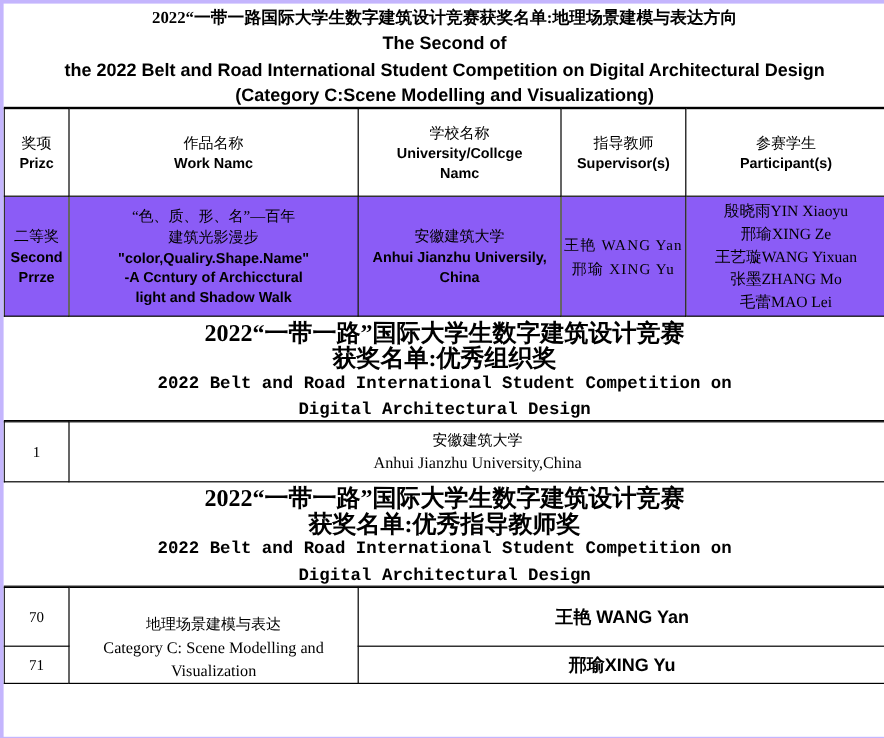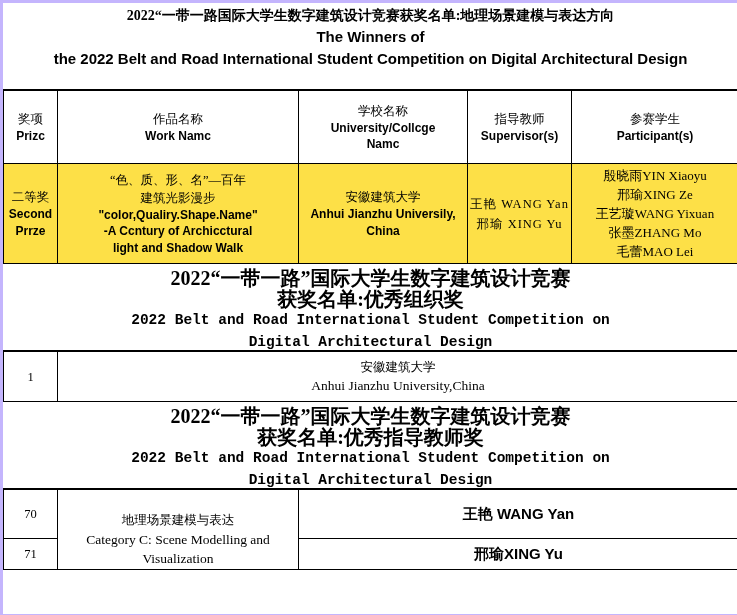--- a/index.html
+++ b/index.html
@@ -11,21 +11,21 @@
   
   .hdr { height:87px; border-bottom:1px solid #000; text-align:center; padding-top:3px; box-sizing:border-box; }
   .h1 { font-family:"Liberation Serif", serif; font-weight:bold; font-size:14px; line-height:20px; }
   .h2 { font-family:"Liberation Sans", sans-serif; font-weight:bold; font-size:15px; line-height:21.5px; }
   
   table.t { width:100%; border-collapse:collapse; table-layout:fixed; }
   table.t td { border:1px solid #000; text-align:center; vertical-align:middle; padding:1px 2px; overflow:hidden; }
   
   .thr td { height:70px; }
   .datarow td { height:97px; }
-  .hl { background:#fde047; }
+  .hl { background:#8b5cf6; }
   .cnk { font-family:"Liberation Serif", serif; font-size:12.5px; line-height:18px; }
   .ens { font-family:"Liberation Sans", sans-serif; font-weight:600; font-size:12px; line-height:16.5px; }
   .serif-sm { font-family:"Liberation Serif", serif; font-size:12.5px; line-height:18px; }
   .sup-line { font-family:"Liberation Serif", serif; font-size:12.5px; line-height:20px; letter-spacing:1px; }
   .part-line { font-family:"Liberation Serif", serif; font-size:13px; line-height:19px; }
   
   .titlecell { height:87px; border-bottom:1px solid #000; text-align:center; padding-top:4px; box-sizing:border-box; }
   .tc-cn { font-family:"Liberation Serif", serif; font-weight:bold; font-size:20px; line-height:21px; }
   .tc-en { font-family:"Liberation Mono","DejaVu Sans Mono", monospace; font-weight:600; font-size:14.5px; line-height:21.5px; }
   
@@ -39,22 +39,23 @@
   .cat-cn { font-family:"Liberation Serif", serif; font-size:12.5px; line-height:19px;margin-top:20px; }
   .cat-en { font-family:"Liberation Serif", serif; font-size:13.5px; line-height:19px; }
 </style>
 </head>
 <body>
 
 <div class="sheet">
 
   <div class="hdr">
     <div class="h1">2022“一带一路国际大学生数字建筑设计竞赛获奖名单:地理场景建模与表达方向</div>
-    <div class="h2">The Winners of</div>
+    <div class="h2">The Second of</div>
     <div class="h2">the 2022 Belt and Road International Student Competition on Digital Architectural Design</div>
+    <div class="h2">(Category C:Scene Modelling and Visualizationg)</div>
   </div>
 
   <table class="t t1">
     <colgroup>
       <col style="width:54px">
         <col style="width:241px">
         <col style="width:169px">
         <col style="width:104px">
         <col style="width:167px">
     </colgroup>

